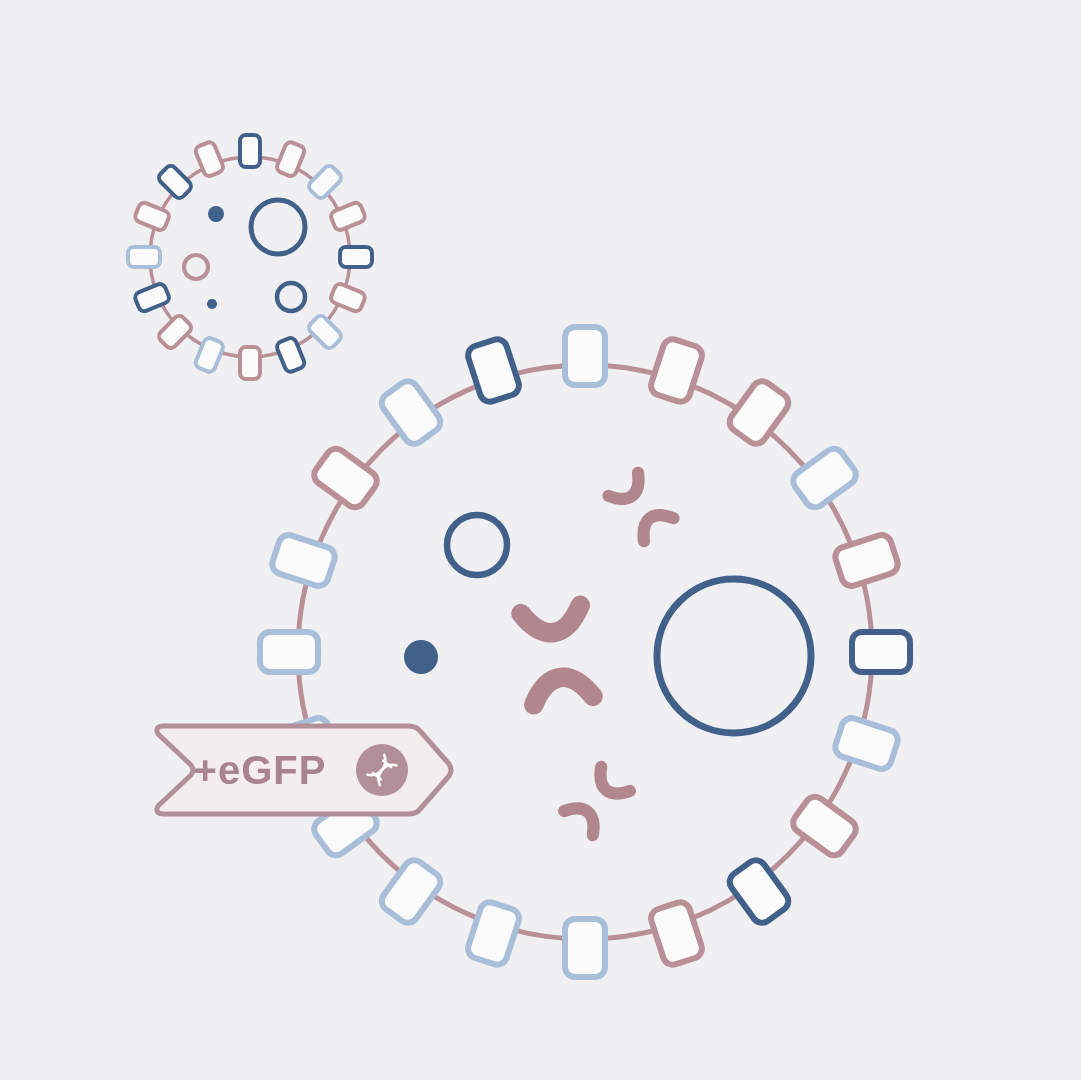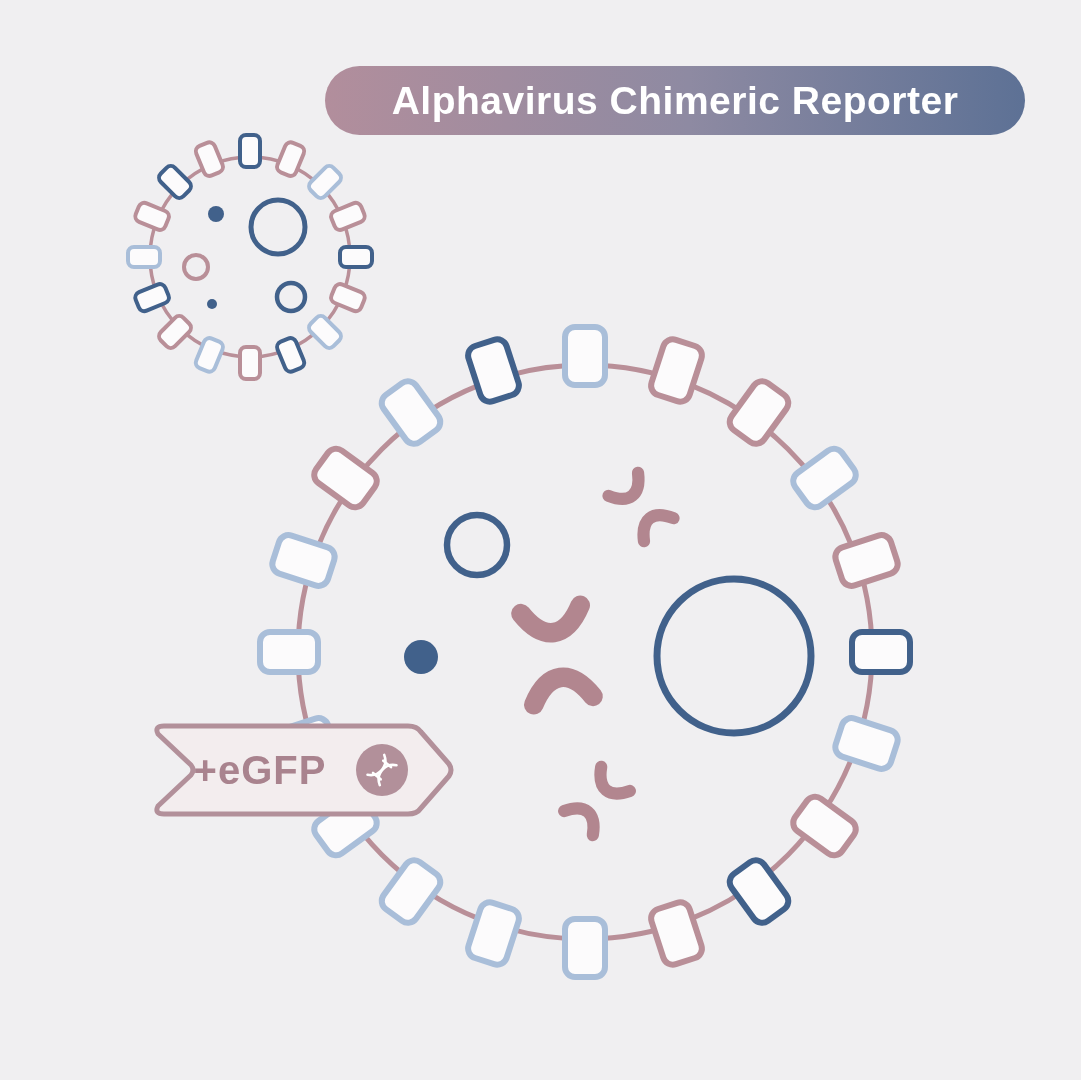--- a/index.html
+++ b/index.html
@@ -166,23 +166,20 @@
           <path d="M -26,-40 C -10,-13 10,-13 26,-40" fill="none" stroke="#b2868f" stroke-width="17" stroke-linecap="round"></path>
           <path d="M -26,40 C -10,13 10,13 26,40" fill="none" stroke="#b2868f" stroke-width="17" stroke-linecap="round"></path>
         </g>
         <g transform="translate(597,801) rotate(40) scale(0.72)">
           <path d="M -26,-40 C -10,-13 10,-13 26,-40" fill="none" stroke="#b2868f" stroke-width="17" stroke-linecap="round"></path>
           <path d="M -26,40 C -10,13 10,13 26,40" fill="none" stroke="#b2868f" stroke-width="17" stroke-linecap="round"></path>
         </g>
       </g>
   </svg>
 
-  <div class="title-pill">
-    <span>Alphavirus Chimeric Reporter</span>
-  </div>
 
   <svg class="banner-svg" viewBox="0 0 320 104">
     <path class="banner-shape" d="M 18,7 L 262,7 Q 271,7 275,13 L 303,45 Q 307,51 303,57 L 275,89 Q 271,95 262,95
          L 18,95 Q 8,95 12,87 L 45,56 Q 49,51 45,46 L 12,15 Q 8,7 18,7 Z"></path>
     <text class="banner-text" x="114" y="65" text-anchor="middle">+eGFP</text>
     <g>
       <circle class="dna-badge" cx="236" cy="51" r="26"></circle>
       <g transform="translate(236,51) rotate(40)">
         <path class="dna-stroke" d="M -8,-13 C 6,-5 -6,5 8,13"></path>
         <path class="dna-stroke" d="M 8,-13 C -6,-5 6,5 -8,13"></path>

